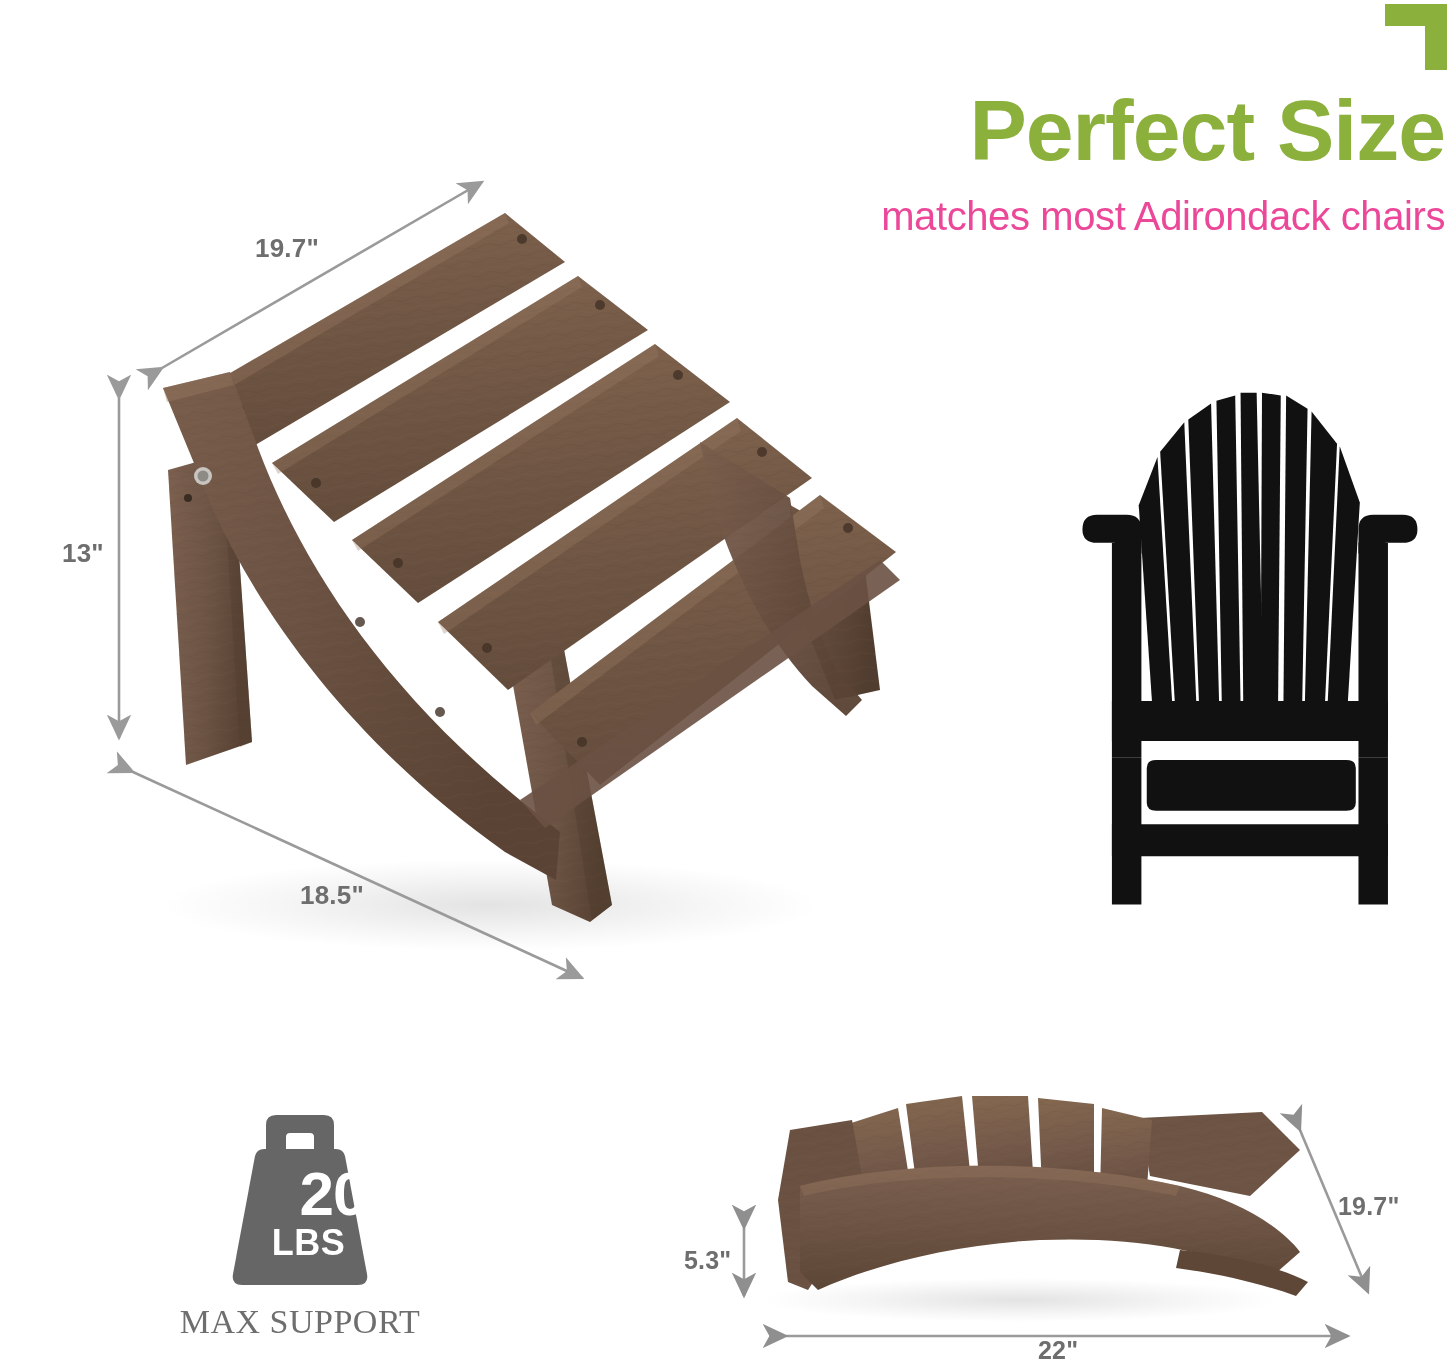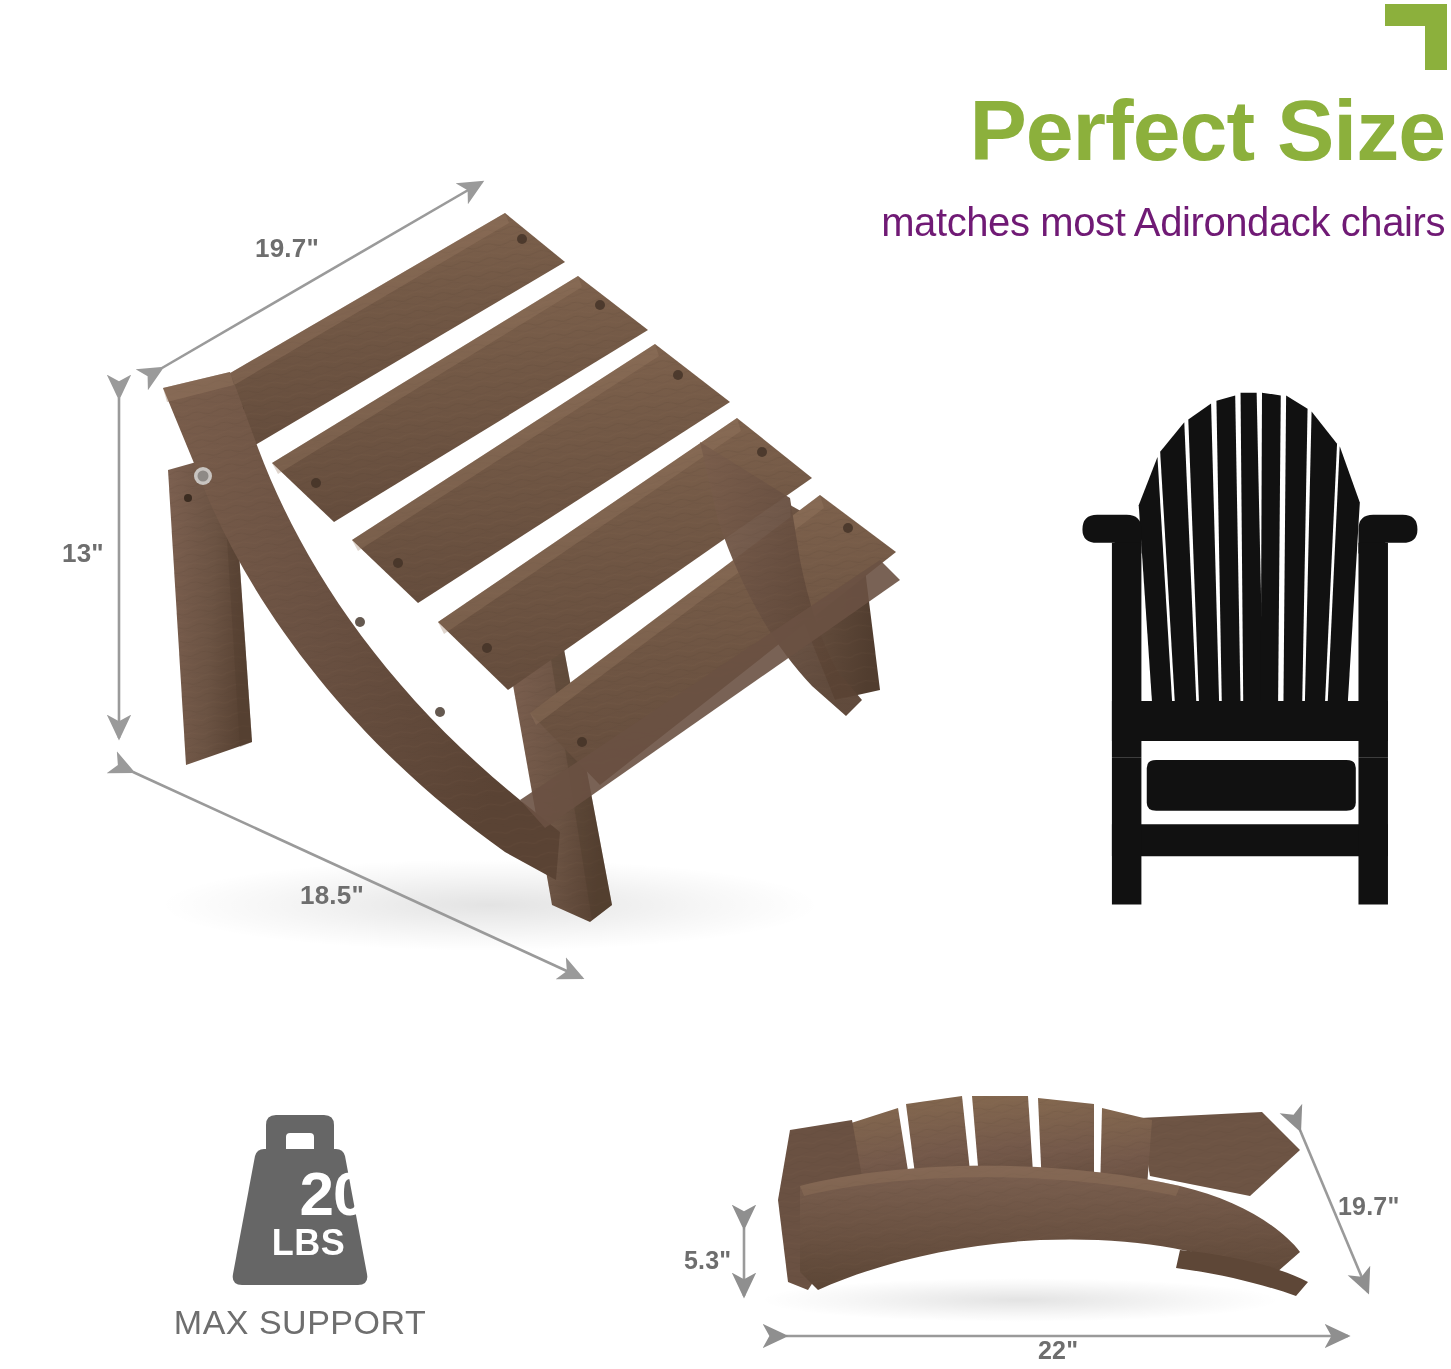--- a/index.html
+++ b/index.html
@@ -15,22 +15,22 @@
   
   #corner-bracket { position:absolute; top:0; right:0; width:96px; height:72px; }
 
   
   #header-block { position:absolute; left:690px; top:88px; width:755px; text-align:right; }
   #title {
     font-size:86px; font-weight:bold; line-height:0.98;
     color:#8cb03c; letter-spacing:-1px; white-space:nowrap;
   }
   #subtitle {
-    margin-top:28px; font-size:40px; font-weight:normal;
-    color:#701a75; letter-spacing:-0.4px; white-space:nowrap;
+    margin-top:22px; font-size:40px; font-weight:normal;
+    color:#ec4899; letter-spacing:-0.4px; white-space:nowrap;
   }
 
   
   .dim-label {
     position:absolute; color:#6e6e6e; font-weight:bold;
     white-space:nowrap; letter-spacing:0.2px;
   }
   #dim-width-label  { left:255px; top:233px;  font-size:26px; }
   #dim-height-label { left:62px;  top:538px;  font-size:26px; }
   #dim-depth-label  { left:300px; top:880px;  font-size:26px; }
@@ -49,21 +49,21 @@
     text-align:right; color:#ffffff;
     font-size:62px; font-weight:bold; line-height:1; letter-spacing:-1px;
   }
   #weight-unit {
     position:absolute; left:17px; right:0; top:110px;
     text-align:center; color:#ffffff;
     font-size:36px; font-weight:bold; line-height:1; letter-spacing:0.5px;
   }
   #weight-caption {
     margin-top:8px; text-align:center; color:#6e6e6e;
-    font-size:34px; font-weight:normal; letter-spacing:0.5px;
+    font-size:34px; font-weight:normal; letter-spacing:0.5px;font-family:Liberation Serif, serif;
   }
 </style>
 </head>
 <body>
 
 <div class="stage">
 
   <svg id="corner-bracket" viewBox="0 0 96 72">
     <path d="M30 4 H92 V70 H70 V26 H30 Z" fill="#8cb03c"></path>
   </svg>

